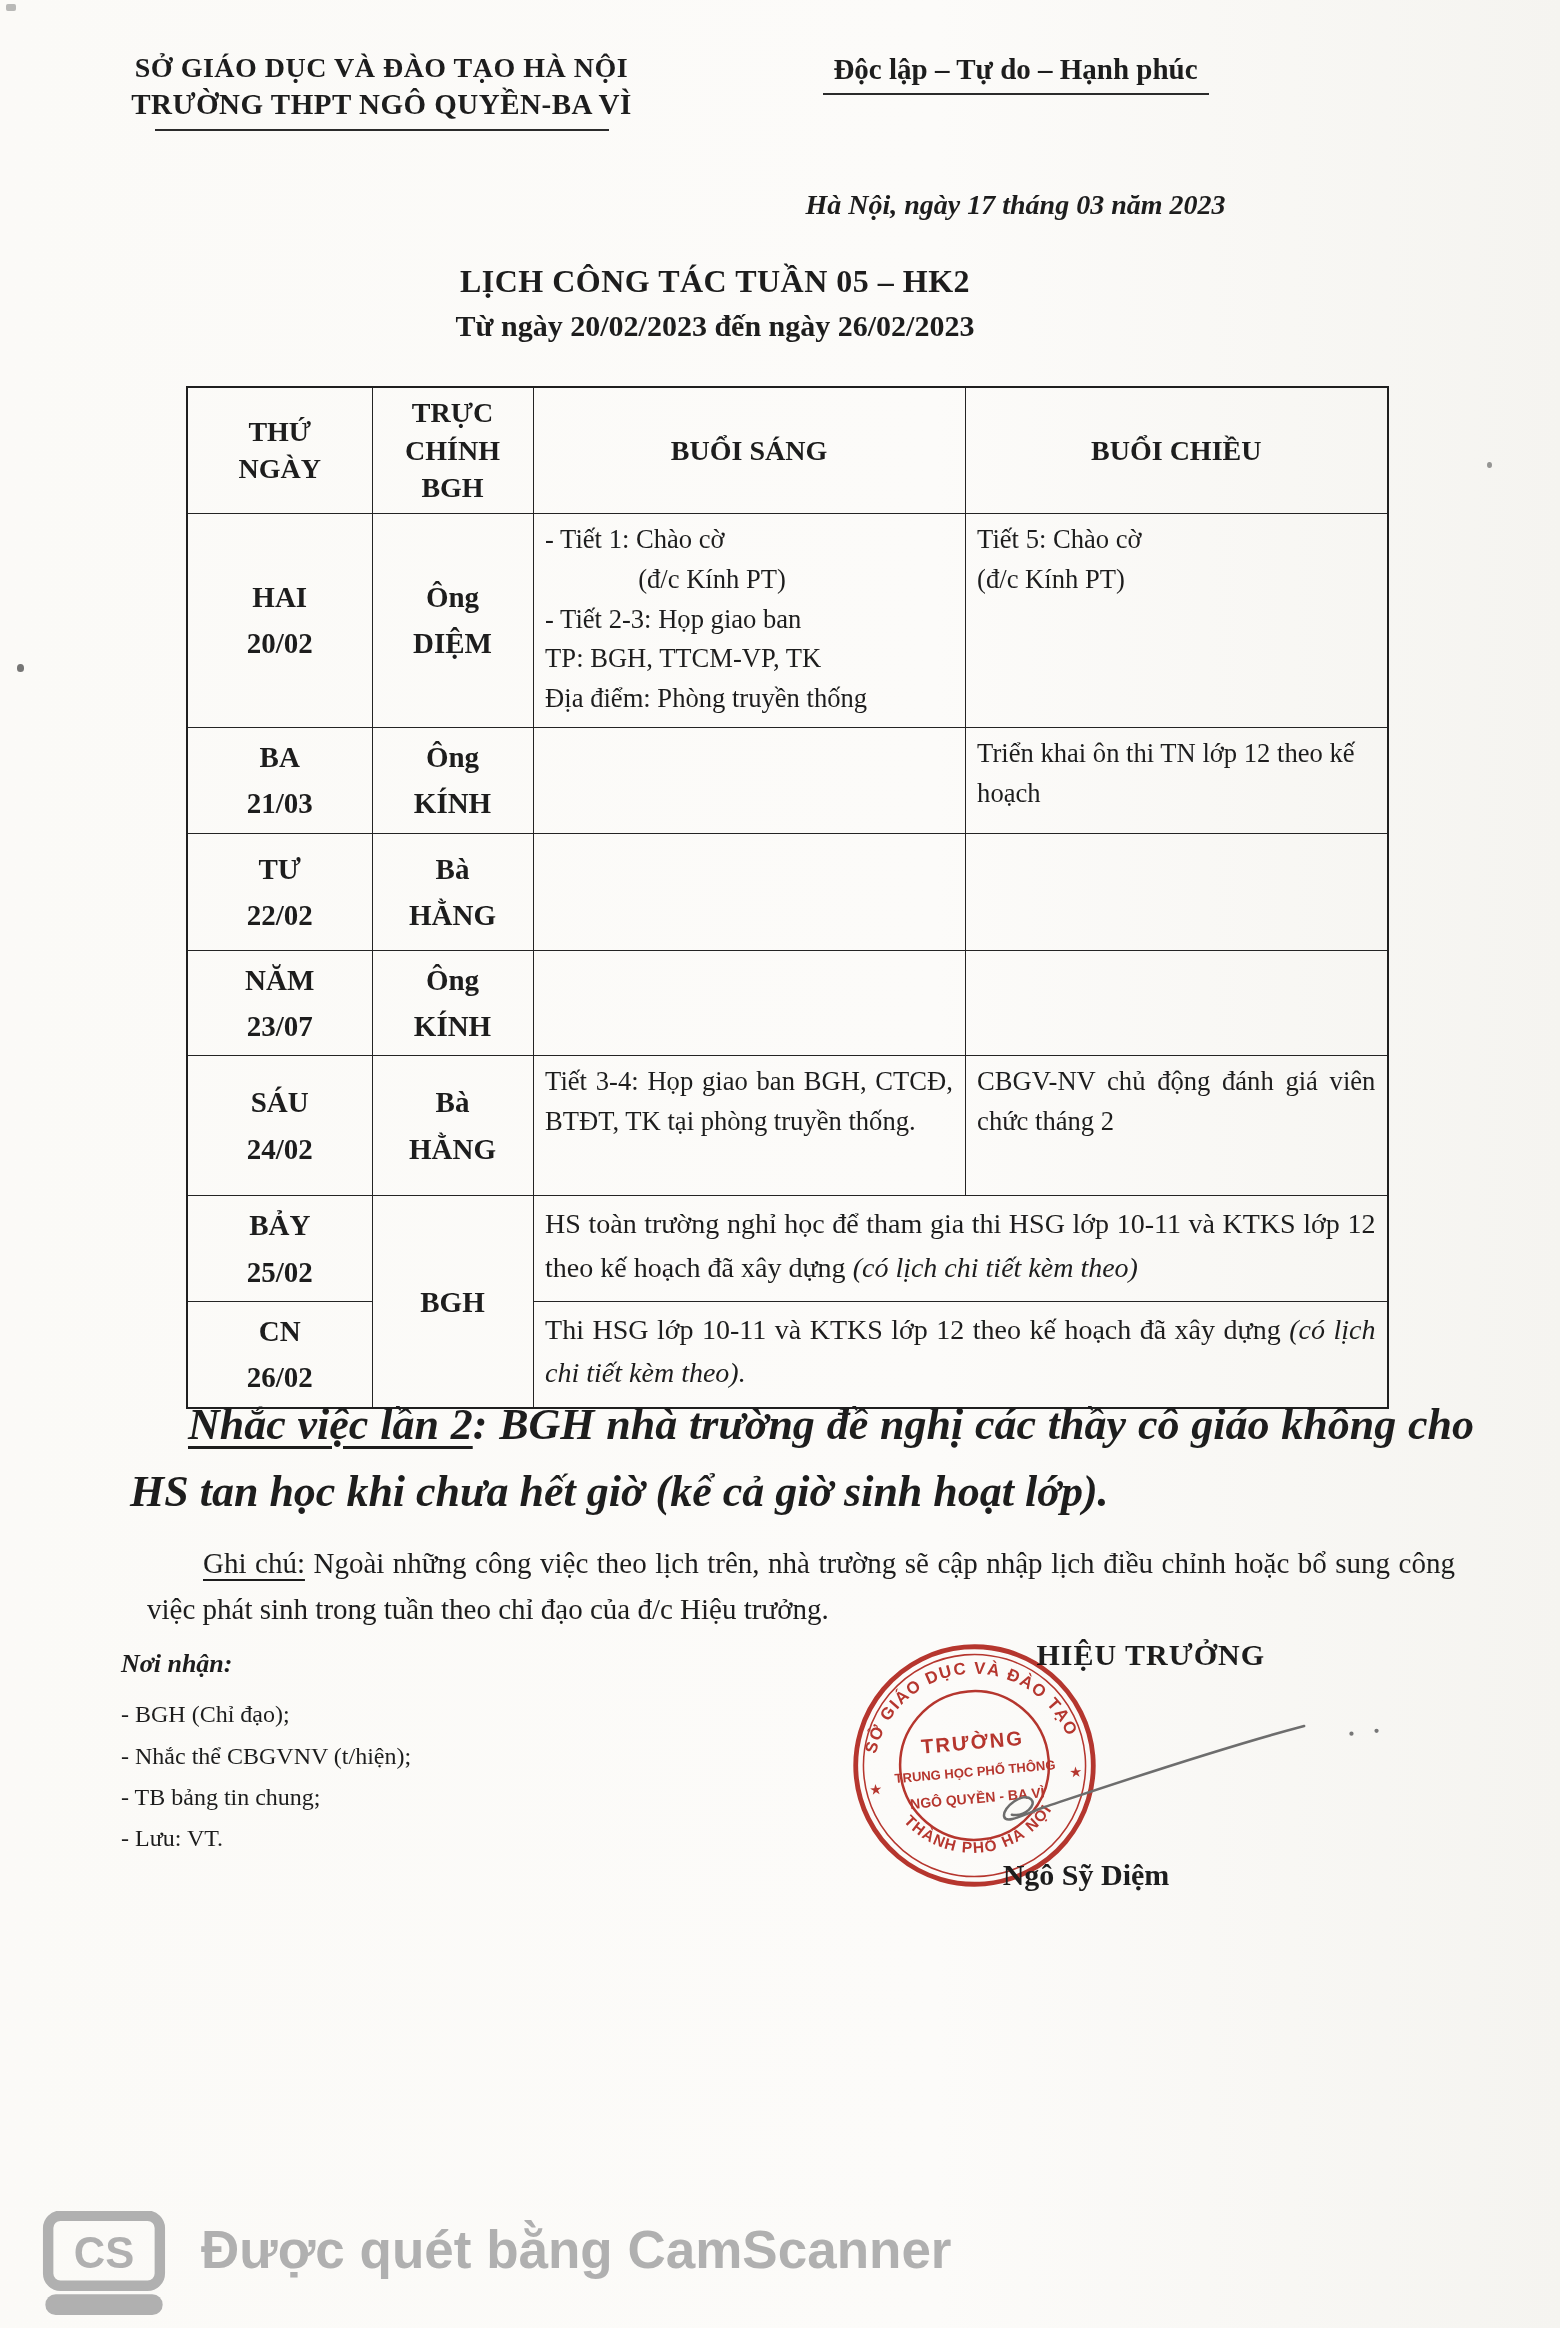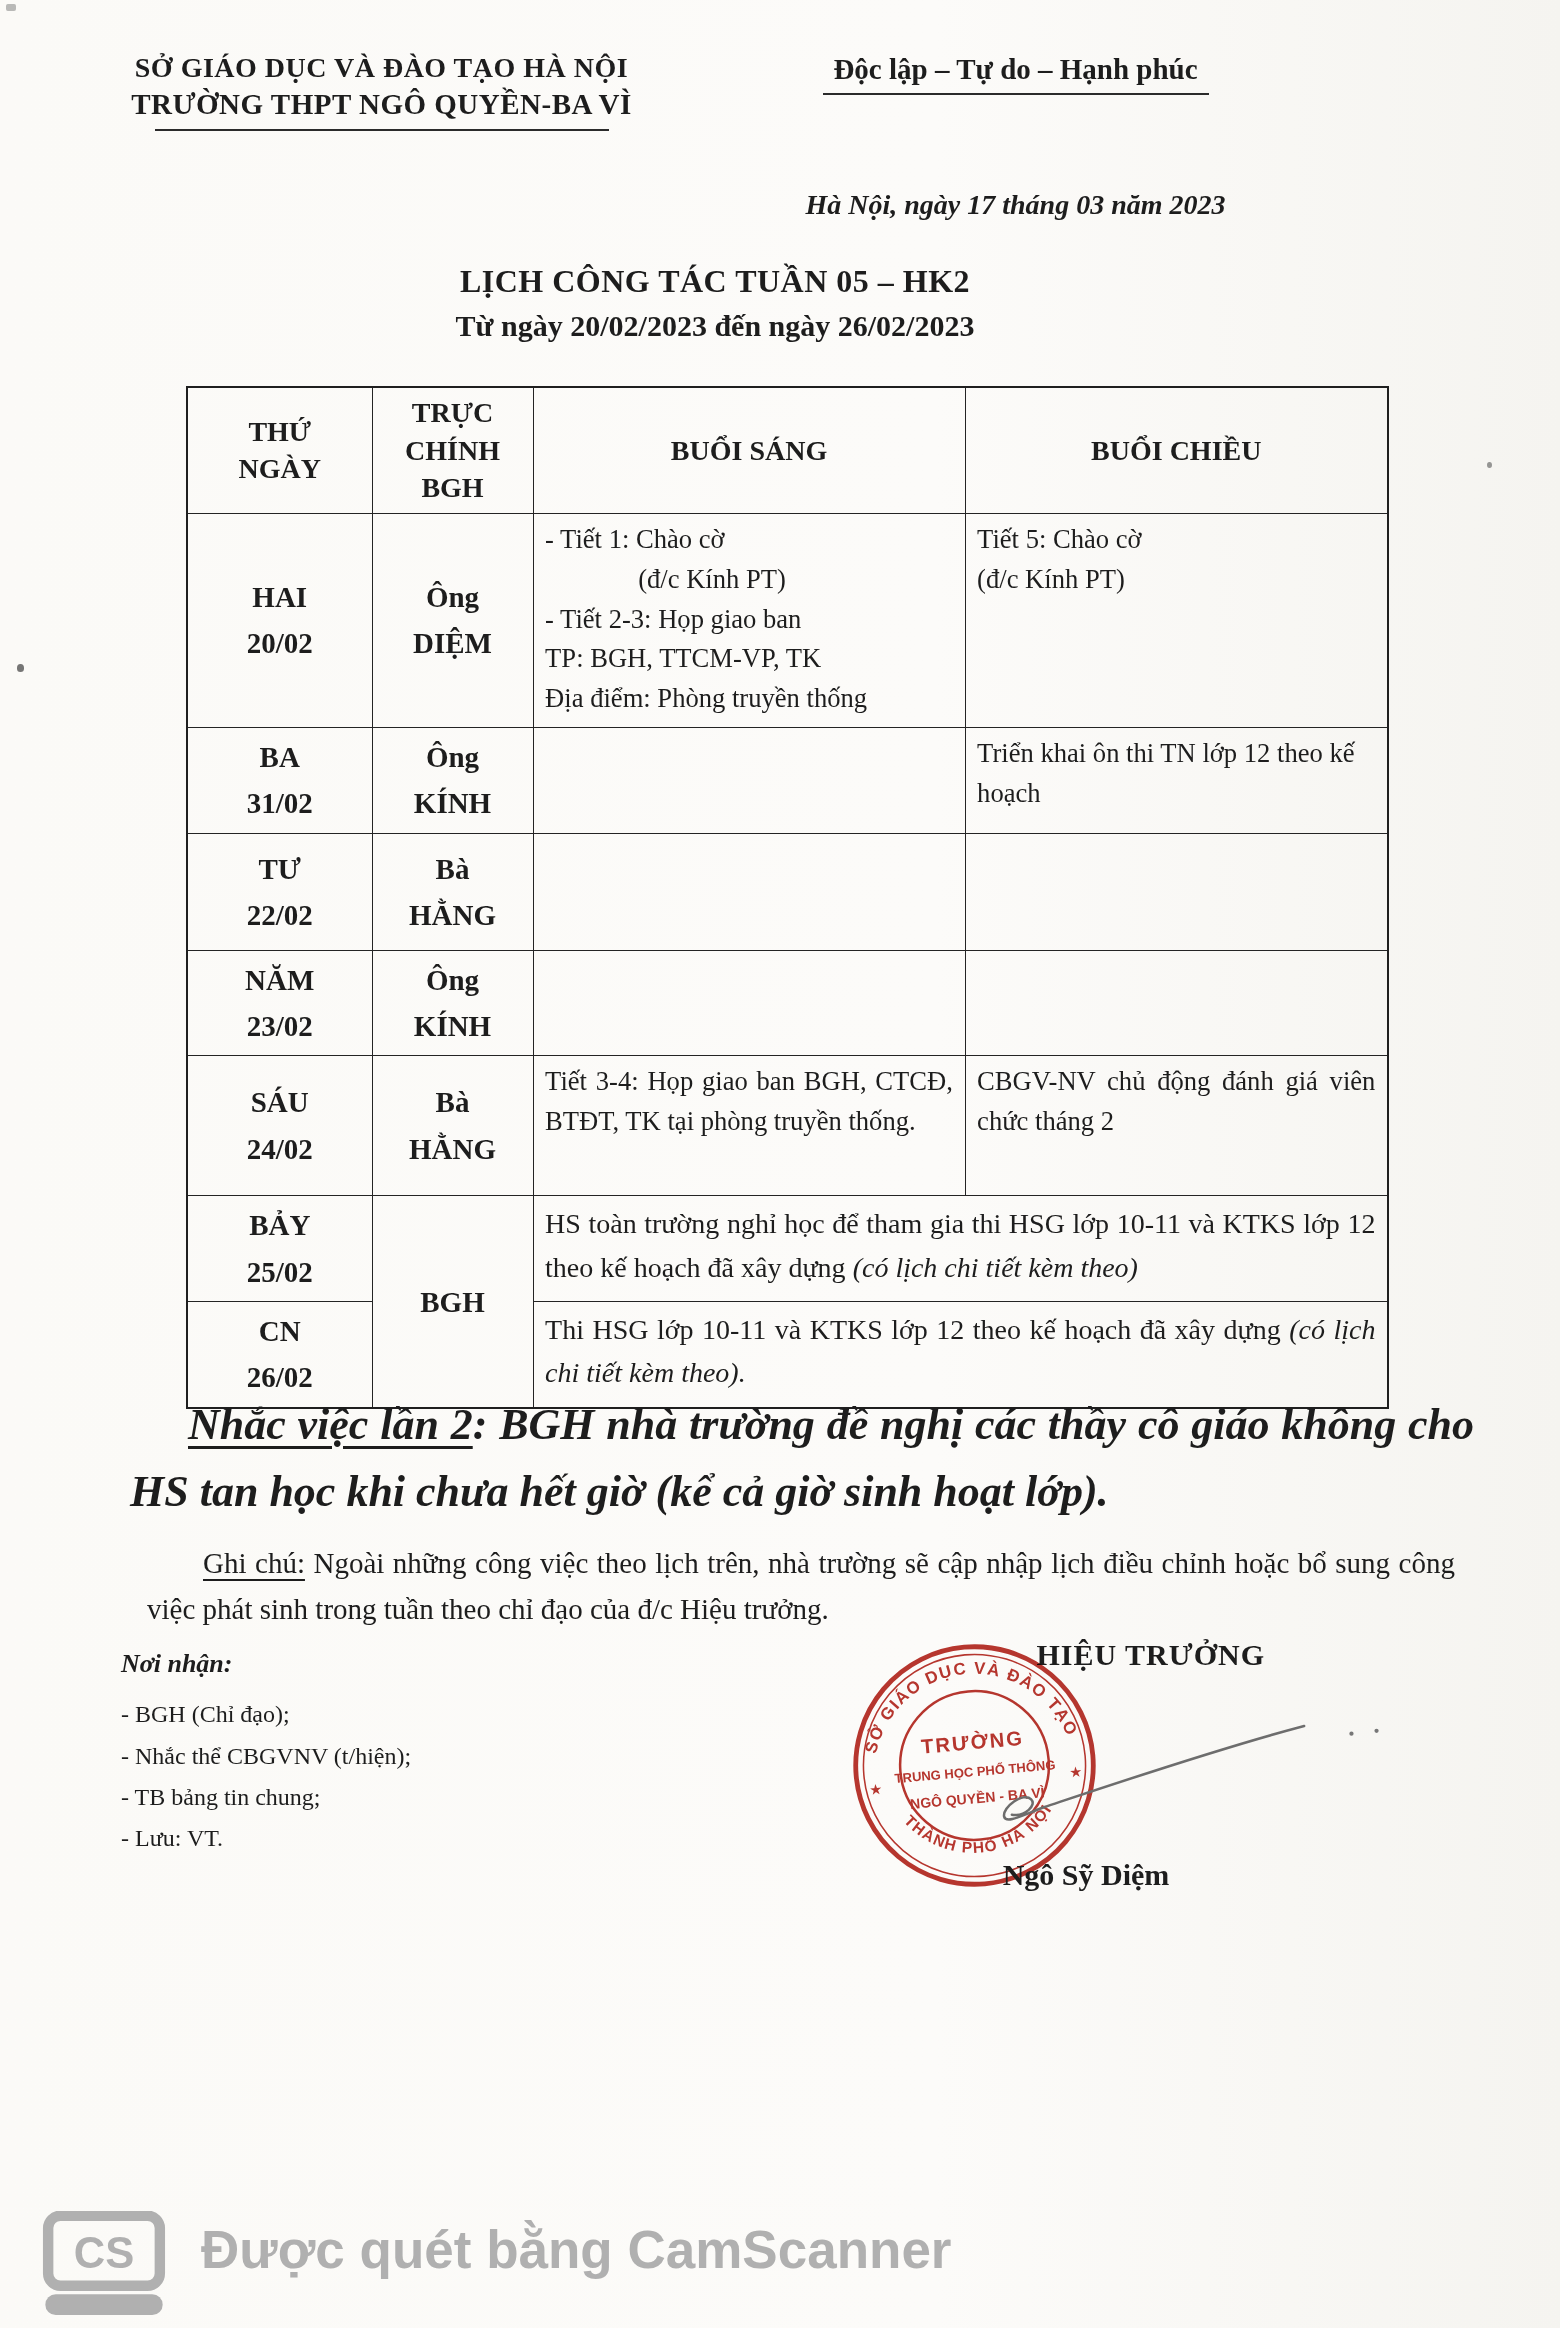--- a/index.html
+++ b/index.html
@@ -141,21 +141,21 @@
 Địa điểm: Phòng truyền thống</div>
           </td>
       <td class="content-cell">
             <div class="txt">Tiết 5: Chào cờ
 (đ/c Kính PT)</div>
           </td>
     </tr>
     <tr class="r-ba">
       <td class="day-cell">
         <div>BA</div>
-        <div>31/02</div>
+        <div>21/03</div>
       </td>
       <td class="duty-cell">Ông
 KÍNH</td>
       <td class="content-cell">
             <div class="txt"></div>
           </td>
       <td class="content-cell">
             <div class="txt">Triển khai ôn thi TN lớp 12 theo kế hoạch</div>
           </td>
     </tr>
@@ -169,21 +169,21 @@
       <td class="content-cell">
             <div class="txt"></div>
           </td>
       <td class="content-cell">
             <div class="txt"></div>
           </td>
     </tr>
     <tr class="r-nam">
       <td class="day-cell">
         <div>NĂM</div>
-        <div>23/02</div>
+        <div>23/07</div>
       </td>
       <td class="duty-cell">Ông
 KÍNH</td>
       <td class="content-cell">
             <div class="txt"></div>
           </td>
       <td class="content-cell">
             <div class="txt"></div>
           </td>
     </tr>

